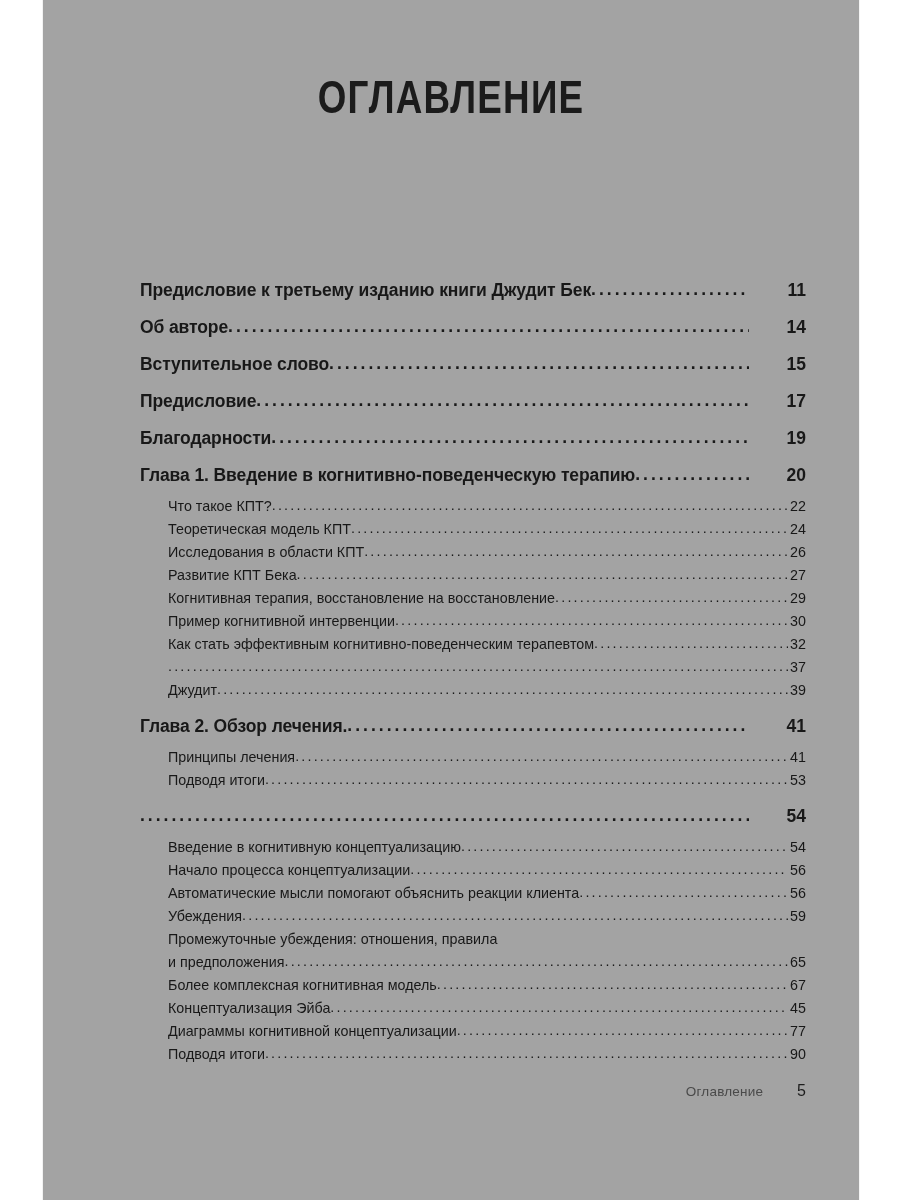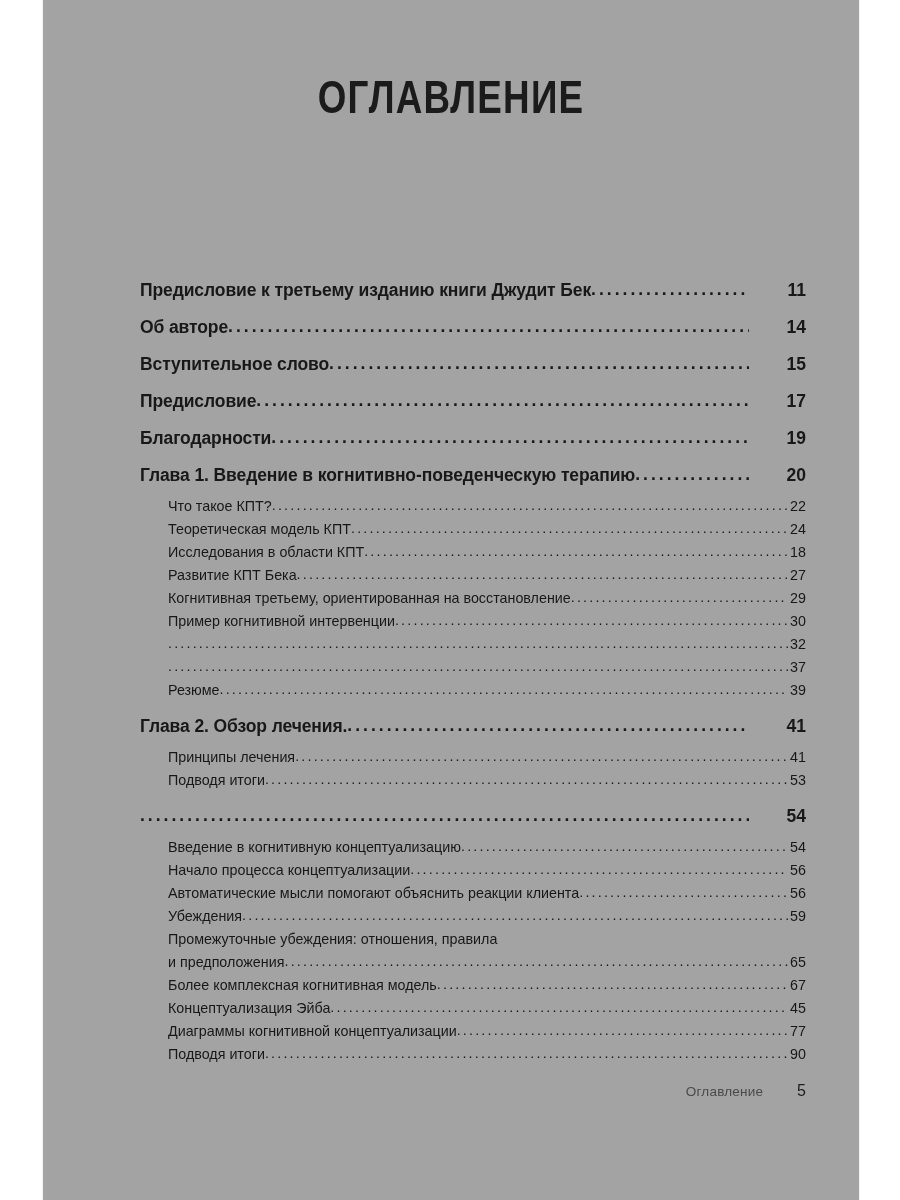--- a/index.html
+++ b/index.html
@@ -174,47 +174,48 @@
         <span class="pageno">22</span>
       </div>
       <div class="row lvl2">
         <span class="label">Теоретическая модель КПТ</span>
         <span class="leader"> ................................................................................................................................................................</span>
         <span class="pageno">24</span>
       </div>
       <div class="row lvl2">
         <span class="label">Исследования в области КПТ</span>
         <span class="leader"> ................................................................................................................................................................</span>
-        <span class="pageno">18</span>
+        <span class="pageno">26</span>
       </div>
       <div class="row lvl2">
         <span class="label">Развитие КПТ Бека</span>
         <span class="leader"> ................................................................................................................................................................</span>
         <span class="pageno">27</span>
       </div>
       <div class="row lvl2">
-        <span class="label">Когнитивная третьему, ориентированная на восстановление</span>
+        <span class="label">Когнитивная терапия, восстановление на восстановление</span>
         <span class="leader"> ................................................................................................................................................................</span>
         <span class="pageno">29</span>
       </div>
       <div class="row lvl2">
         <span class="label">Пример когнитивной интервенции</span>
         <span class="leader"> ................................................................................................................................................................</span>
         <span class="pageno">30</span>
       </div>
       <div class="row lvl2">
+        <span class="label">Как стать эффективным когнитивно-поведенческим терапевтом</span>
         <span class="leader"> ................................................................................................................................................................</span>
         <span class="pageno">32</span>
       </div>
       <div class="row lvl2">
         <span class="leader"> ................................................................................................................................................................</span>
         <span class="pageno">37</span>
       </div>
       <div class="row lvl2">
-        <span class="label">Резюме</span>
+        <span class="label">Джудит</span>
         <span class="leader"> ................................................................................................................................................................</span>
         <span class="pageno">39</span>
       </div>
       <div class="gap-1"></div>
       <div class="row lvl1">
         <span class="label">Глава 2. Обзор лечения.</span>
         <span class="leader"> ................................................................................................................................................................</span>
         <span class="pageno">41</span>
       </div>
       <div class="row lvl2">

